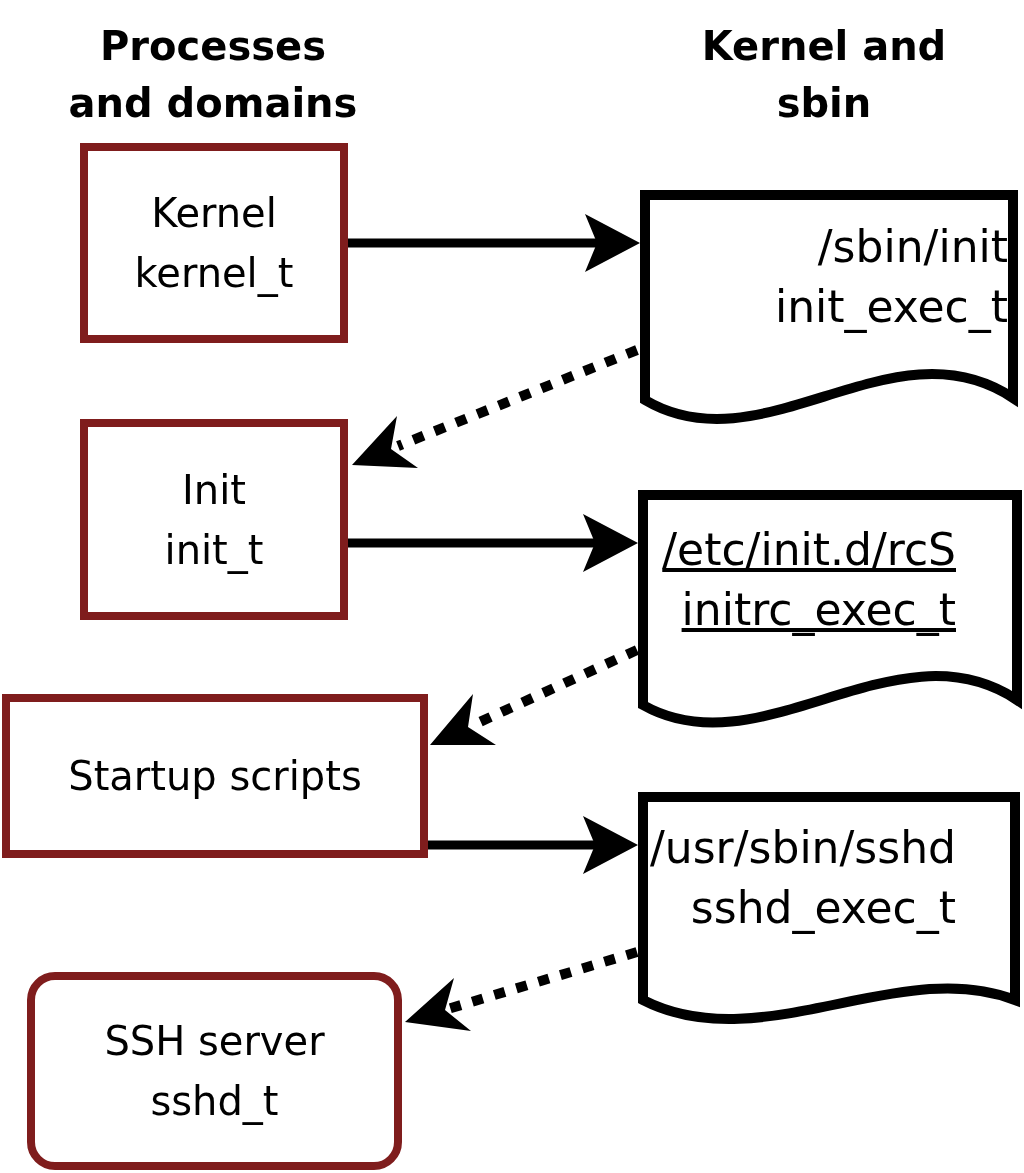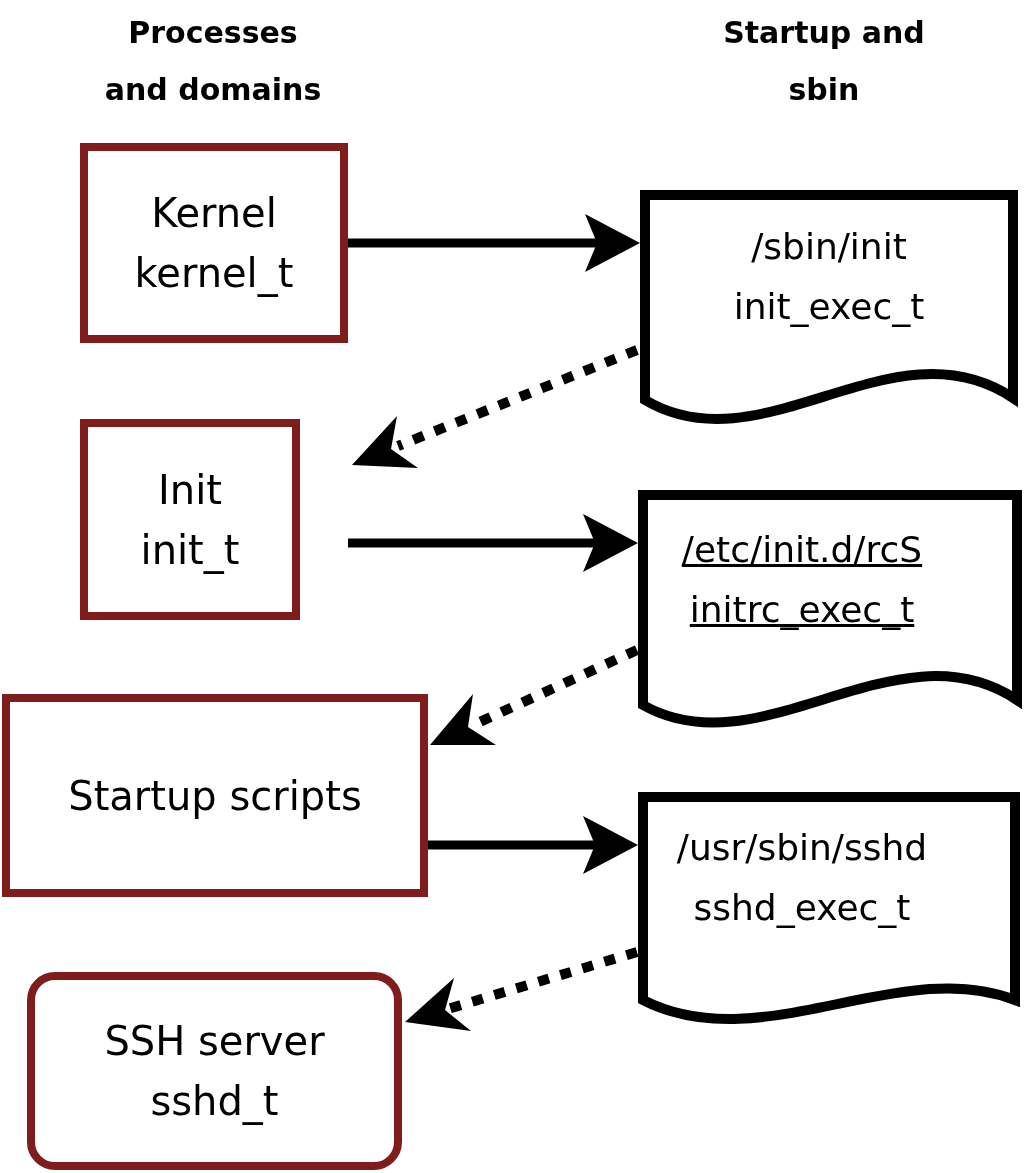--- a/index.html
+++ b/index.html
@@ -20,49 +20,49 @@
     position: absolute;
     left: 0;
     top: 0;
     width: 1024px;
     height: 1173px;
   }
   .col-title {
     position: absolute;
     text-align: center;
     font-weight: bold;
-    font-size: 30px;
+    font-size: 40px;
     line-height: 57px;
-    top: 4px;
+    top: 18px;
   }
   .col-title span { display: block; }
   .col-title.left  { left: 43px;  width: 340px; }
   .col-title.right { left: 654px; width: 340px; }
   .proc-box {
     position: absolute;
     box-sizing: border-box;
     border: 8px solid #7f1d1d;
     background: #ffffff;
     display: flex;
     flex-direction: column;
     align-items: center;
     justify-content: center;
     text-align: center;
     font-size: 40px;
     line-height: 60px;
   }
   .proc-box span { display: block; }
   .box-kernel  { left: 80px; top: 143px; width: 268px; height: 200px; }
-  .box-init    { left: 80px; top: 419px; width: 220px; height: 201px; }
-  .box-startup { left: 2px;  top: 694px; width: 426px; height: 203px; }
+  .box-init    { left: 80px; top: 419px; width: 268px; height: 201px; }
+  .box-startup { left: 2px;  top: 694px; width: 426px; height: 164px; }
   .box-sshd    { left: 27px; top: 972px; width: 375px; height: 198px; border-radius: 28px; }
   .doc-label {
     position: absolute;
-    text-align: center;
-    font-size: 36px;
+    text-align: right;
+    font-size: 44px;
     line-height: 60px;
   }
   .doc-label span { display: block; }
   .doc1-label { left: 650px; top: 217px; width: 358px; }
   .doc2-label { left: 648px; top: 520px; width: 308px; text-decoration: underline; }
   .doc3-label { left: 648px; top: 818px; width: 308px; }
   .edge-label {
     position: absolute;
     left: 420px;
     top: 184px;
@@ -104,21 +104,21 @@
 
     <line class="dashed-line" x1="637" y1="952" x2="448" y2="1009"></line>
     <polygon class="arrow-head" points="405,1022 454,978 445,1010 471,1031"></polygon>
   </svg>
 
   <div class="col-title left">
     <span>Processes</span>
     <span>and domains</span>
   </div>
   <div class="col-title right">
-    <span>Startup and</span>
+    <span>Kernel and</span>
     <span>sbin</span>
   </div>
 
 
   <div class="proc-box box-kernel">
     <span>Kernel</span>
     <span>kernel_t</span>
   </div>
   <div class="proc-box box-init">
     <span>Init</span>

